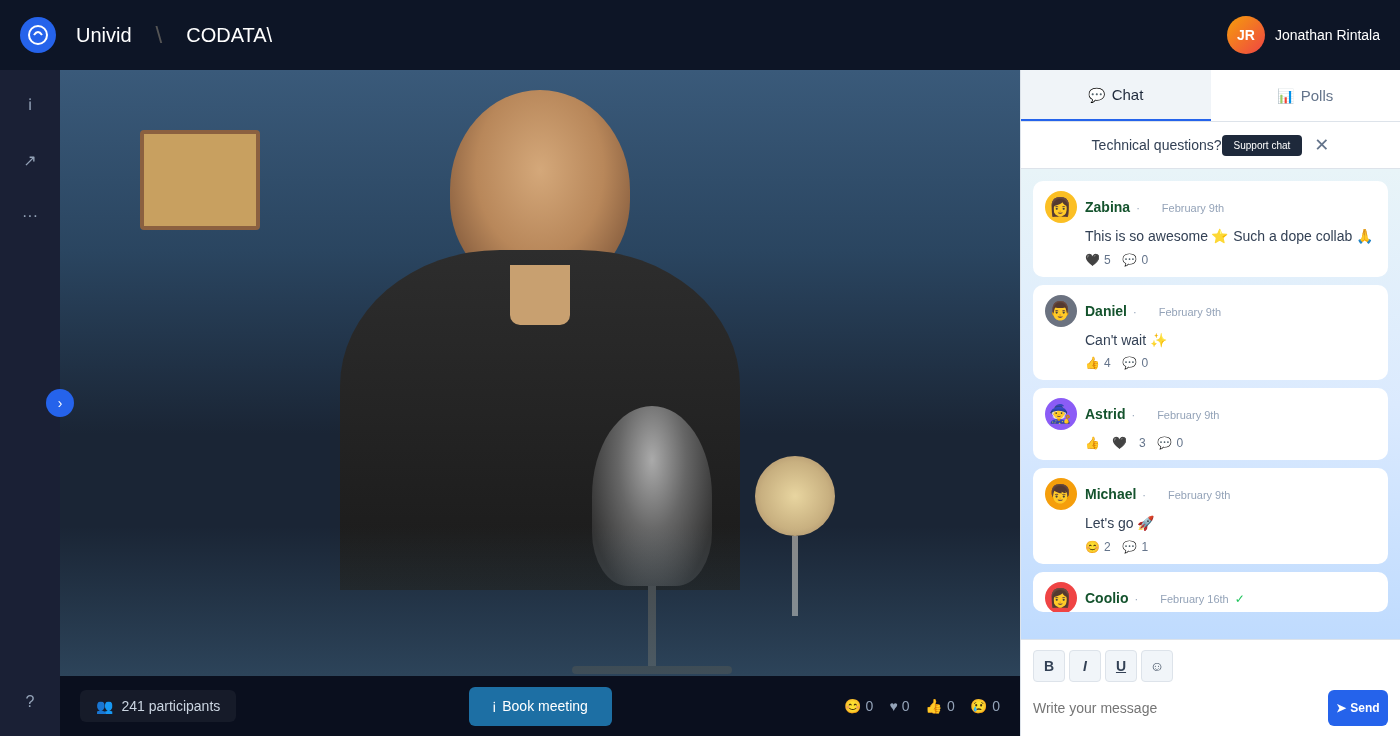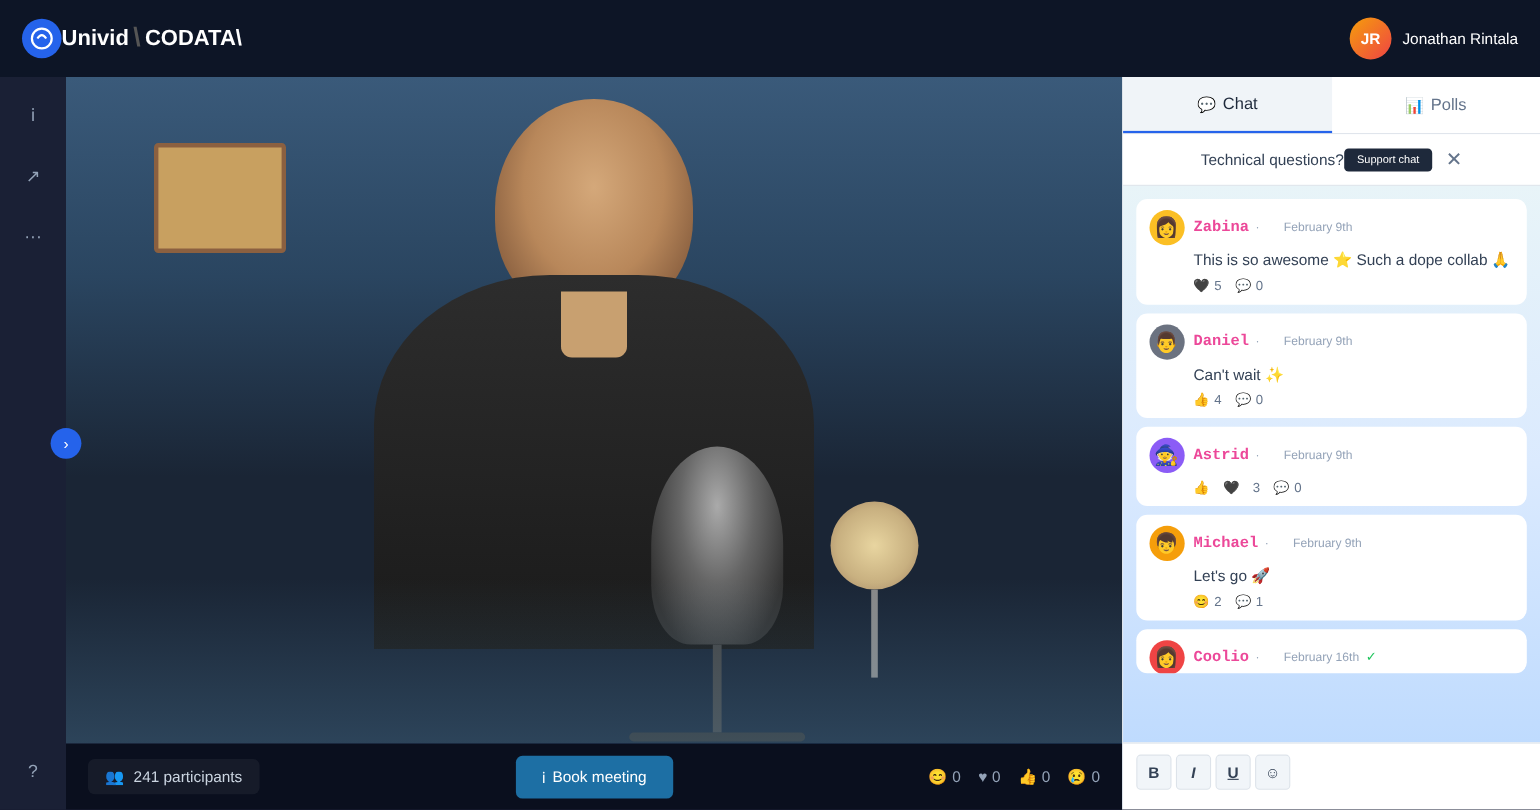--- a/index.html
+++ b/index.html
@@ -11,24 +11,24 @@
       background: #0d1526;
       display: flex;
       align-items: center;
       padding: 0 20px;
       position: relative;
       z-index: 10;
     }
     .header-logo {
       display: flex;
       align-items: center;
-      gap: 0;
+      gap: 20px;
       color: white;
       font-size: 20px;
-      font-weight: 700;
+      font-weight: 400;
     }
     .logo-icon {
       width: 36px; height: 36px;
       background: #2563eb;
       border-radius: 50%;
       display: flex; align-items: center; justify-content: center;
       color: white; font-size: 16px; font-weight: bold;
     }
     .logo-separator { color: #555; font-size: 24px; margin: 0 4px; }
     .header-center {
@@ -221,21 +221,21 @@
       display: flex; align-items: center; gap: 8px;
       margin-bottom: 4px;
     }
     .msg-avatar {
       width: 32px; height: 32px; border-radius: 50%;
       font-size: 18px;
       display: flex; align-items: center; justify-content: center;
       flex-shrink: 0;
     }
     .msg-meta { display: flex; align-items: baseline; gap: 6px; }
-    .msg-name { font-weight: 600; font-size: 14px; color: #ec4899; font-family: Liberation Mono, monospace; }
+    .msg-name { font-weight: 600; font-size: 14px; color: #14532d; }
     .msg-date { font-size: 11px; color: #94a3b8; margin-left: 16px; }
     .msg-bullet { font-size: 11px; color: #94a3b8; }
     .msg-text { font-size: 14px; color: #334155; margin-left: 40px; line-height: 1.4; }
     .msg-reactions {
       display: flex; align-items: center; gap: 12px;
       margin-left: 40px; margin-top: 6px;
     }
     .reaction {
       display: flex; align-items: center; gap: 4px;
       font-size: 12px; color: #64748b;
@@ -498,16 +498,23 @@
             <b>B</b>
           </button>
         <button class="format-btn">
             <i>I</i>
           </button>
         <button class="format-btn">
             <u>U</u>
           </button>
         <button class="format-btn">☺</button>
       </div>
+      <div class="input-row">
+        <input class="message-input" type="text" placeholder="Write your message" style="">
+        <button class="send-btn">
+          <span>➤</span>
+          <span>Send</span>
+        </button>
+      </div>
     </div>
   </div>
 
 </div>
 
 </body></html>

